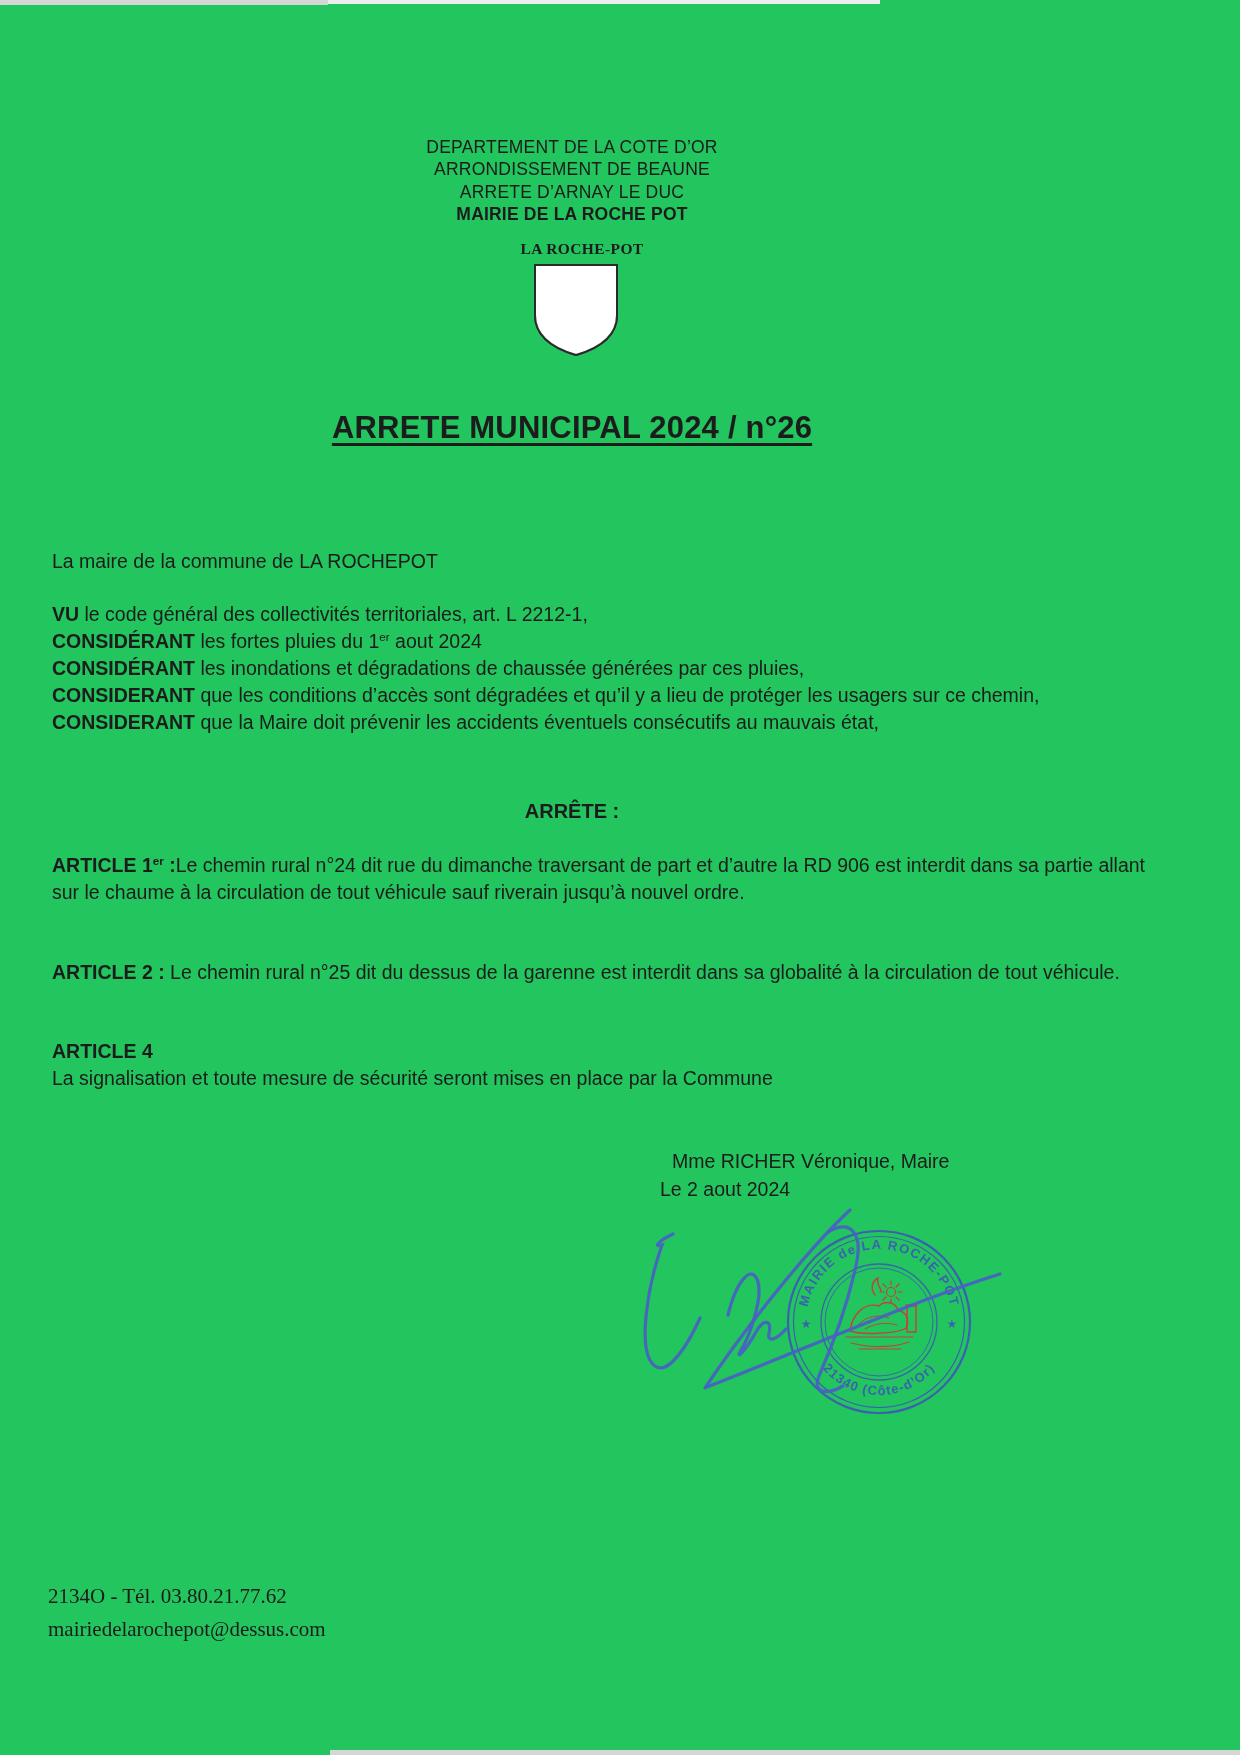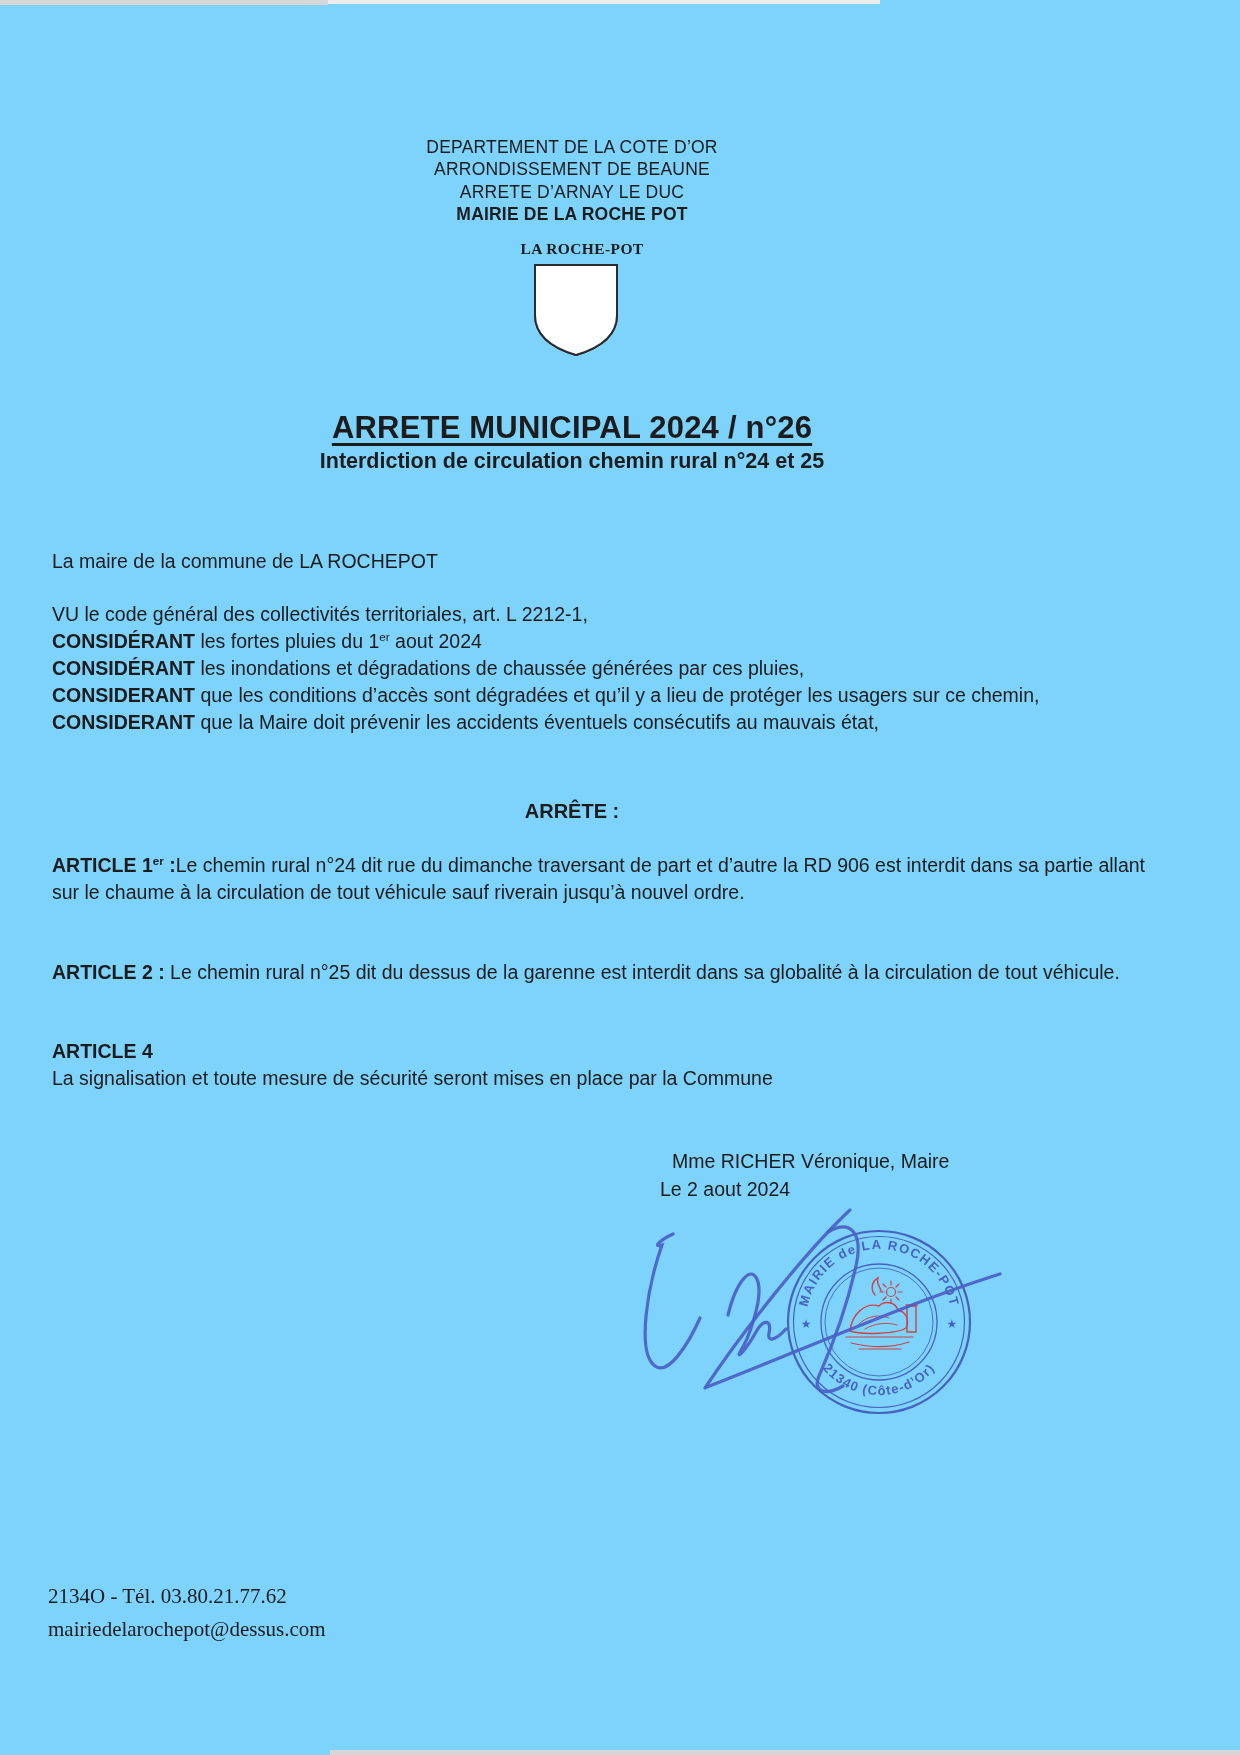--- a/index.html
+++ b/index.html
@@ -1,16 +1,16 @@
 <!DOCTYPE html>
 <html style="--ink: #1c1c1c; --stamp-blue: #3f57b8; --signature-blue: #4a5fc4; --seal-red: #d63535; --shield-blue: #2b5cb8; --shield-yellow: #f6c700; --shield-red: #d42a20; --scan-grey: #d6d6d6;"><head>
 <meta charset="utf-8">
 <style>
   html,body{margin:0;padding:0;background:#808080;}
-  .page{position:relative;width:1240px;height:1755px;background:#7dd3fc;overflow:hidden;
+  .page{position:relative;width:1240px;height:1755px;background:#22c55e;overflow:hidden;
         font-family:"Liberation Sans","DejaVu Sans",sans-serif;color:var(--ink,#1c1c1c);}
   .abs{position:absolute;}
   .centered{left:0;width:1144px;text-align:center;}
   .hdr{top:136px;font-size:17.5px;line-height:22.4px;letter-spacing:0.2px;}
   .hdr .b4{font-weight:700;}
   .crest-label{top:240px;font-family:"Liberation Serif","DejaVu Serif",serif;
                font-weight:700;font-size:15.5px;letter-spacing:0.4px;padding-left:10px;}
   .title-main{top:410px;font-size:31px;font-weight:700;letter-spacing:0.2px;
               text-decoration:underline;text-decoration-thickness:2.5px;text-underline-offset:5px;}
   .title-sub{top:449px;font-size:21.5px;font-weight:700;}
@@ -76,26 +76,25 @@
       <path d="M 62 16 L 80 92" stroke="var(--shield-red)" stroke-width="4.5" stroke-linecap="round"></path>
       <path d="M 57 45 L 78 37" stroke="var(--shield-yellow)" stroke-width="3.5" stroke-linecap="round"></path>
       <path d="M 61 59 L 79 52" stroke="var(--shield-yellow)" stroke-width="3" stroke-linecap="round"></path>
       <circle cx="61" cy="15" r="3" fill="var(--shield-yellow)" stroke="var(--shield-red)" stroke-width="1"></circle>
     </g>
     <text class="sh-s" x="74" y="55" font-size="44" text-anchor="middle">S</text>
     <path class="sh-outline" fill="none" d="M 8 6 H 90 V 56 C 90 77 73 89 49 96 C 25 89 8 77 8 56 Z"></path>
   </svg>
 
   <div class="abs centered title-main">ARRETE MUNICIPAL 2024 / n°26</div>
-  <div class="abs centered title-sub">Interdiction de circulation chemin rural n°24 et 25</div>
 
   <div class="abs bodytxt" style="left:52px;top:548px;width:1108px;">La maire de la commune de LA ROCHEPOT</div>
 
   <div class="abs bodytxt" style="left:52px;top:601px;width:1108px;">
-    <p><span style="font-weight: 400;">VU</span><span> le code général des collectivités territoriales, art. L 2212-1,</span></p>
+    <p><span style="font-weight: 700;">VU</span><span> le code général des collectivités territoriales, art. L 2212-1,</span></p>
     <p><span style="font-weight: 700;">CONSIDÉRANT</span><span> les fortes pluies du 1</span><sup>er</sup><span> aout 2024</span></p>
     <p><span style="font-weight: 700;">CONSIDÉRANT</span><span> les inondations et dégradations de chaussée générées par ces pluies,</span></p>
     <p><span style="font-weight: 700;">CONSIDERANT</span><span> que les conditions d’accès sont dégradées et qu’il y a lieu de protéger les usagers sur ce chemin,</span></p>
     <p><span style="font-weight: 700;">CONSIDERANT</span><span> que la Maire doit prévenir les accidents éventuels consécutifs au mauvais état,</span></p>
   </div>
 
   <div class="abs centered decree">ARRÊTE :</div>
 
   <div class="abs bodytxt" style="left:52px;top:852px;width:1108px;"><span style="font-weight: 700;">ARTICLE 1</span><sup style="font-weight: 700;">er</sup><span style="font-weight: 700;"> :</span><span>Le chemin rural n°24 dit rue du dimanche traversant de part et d’autre la RD 906 est interdit dans sa partie allant sur le chaume à la circulation de tout véhicule sauf riverain jusqu’à nouvel ordre.</span></div>
 

